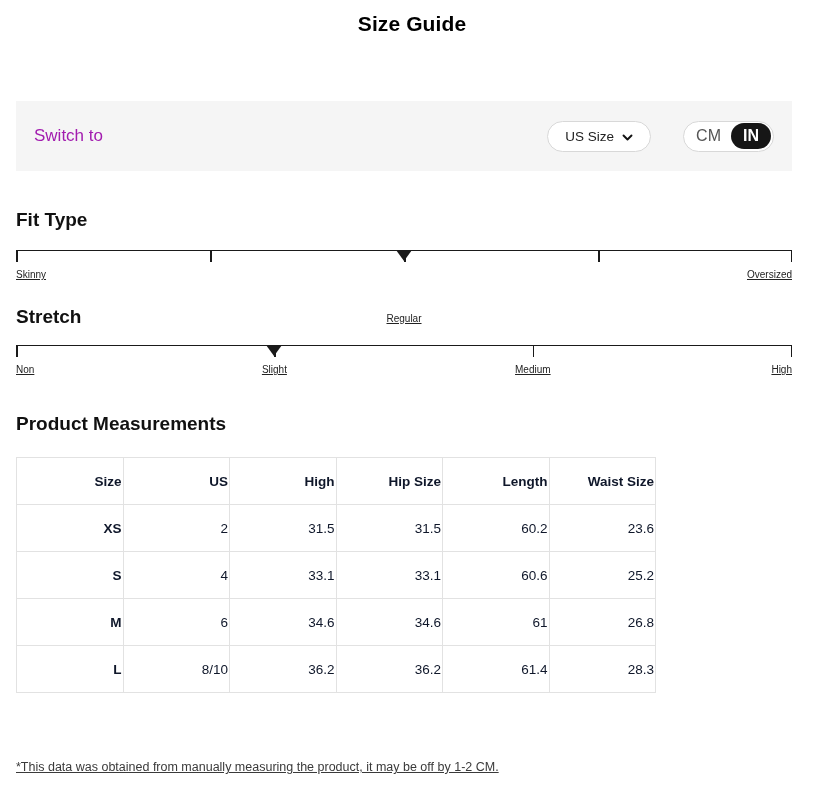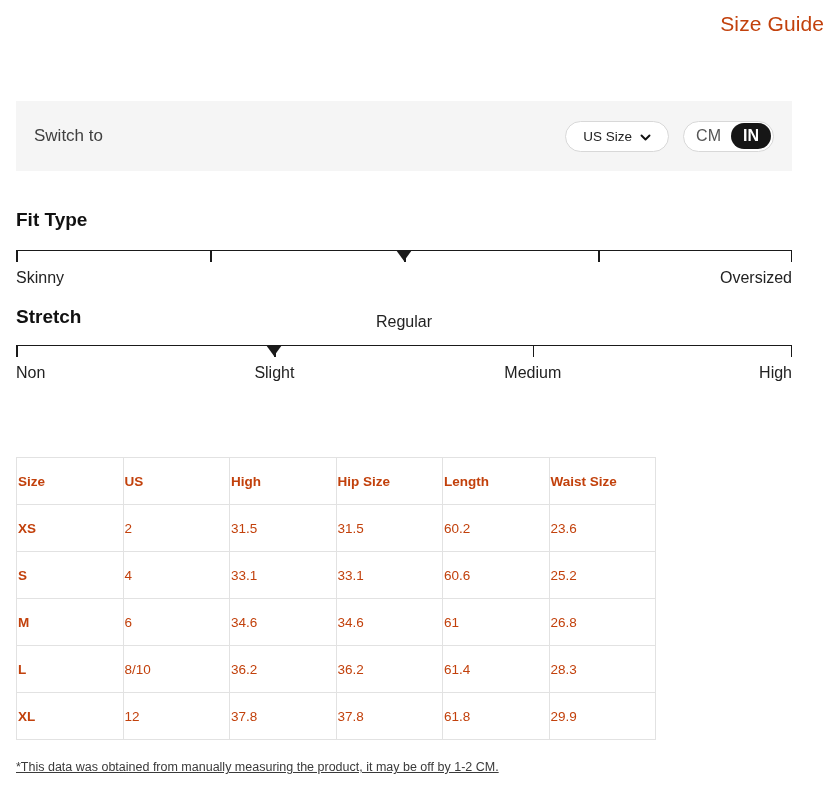--- a/index.html
+++ b/index.html
@@ -16,50 +16,50 @@
 
   .page {
     position: relative;
     width: 824px;
     height: 803px;
     background: #ffffff;
   }
 
   
   .title {
-    text-align: right;
+    text-align: center;
     font-size: 21px;
-    font-weight: normal;
-    color: #c2410c;
+    font-weight: bold;
+    color: #000000;
     padding-top: 12px;
     letter-spacing: 0.1px;
   }
 
   
   .switch-bar {
     position: absolute;
     left: 16px;
     top: 101px;
     width: 776px;
     height: 70px;
     background: #f5f5f5;
     display: flex;
     align-items: center;
     padding: 0 18px;
   }
   .switch-label {
     font-size: 17px;
-    color: #404040;
+    color: #a21caf;
     font-weight: normal;
   }
   .switch-right {
     margin-left: auto;
     display: flex;
     align-items: center;
-    gap: 14px;
+    gap: 32px;
   }
   .size-select {
     display: flex;
     align-items: center;
     justify-content: center;
     gap: 8px;
     min-width: 104px;
     height: 31px;
     padding: 0 12px;
     border: 1px solid #d8d8d8;
@@ -144,43 +144,44 @@
     border-top: 11px solid #1a1a1a;
     transform: translateX(-8px);
   }
   .scale-labels {
     position: relative;
     height: 20px;
     margin-top: 7px;
   }
   .scale-labels span {
     position: absolute;
-    font-size: 16px;
+    font-size: 10px;
     color: #222222;
     white-space: nowrap;
+    text-decoration: underline;
   }
 
   
   .table-wrap {
     position: absolute;
     left: 16px;
     top: 457px;
     width: 640px;
   }
   table {
     border-collapse: collapse;
     width: 640px;
     table-layout: fixed;
   }
   th, td {
     border: 1px solid #e2e2e2;
     height: 47px;
-    text-align: left;
+    text-align: right;
     font-size: 13.5px;
-    color: #c2410c;
+    color: #0f172a;
     font-weight: normal;
   }
   th { font-weight: bold; font-size: 13.5px; }
   td.size-col { font-weight: bold; }
 
   .footnote {
     position: absolute;
     left: 16px;
     top: 760px;
     font-size: 12.5px;
@@ -240,20 +241,21 @@
         <div class="marker" style="left: 33.3%;"></div>
       </div>
     <div class="scale-labels" id="stretch-labels">
         <span style="left: 0px;">Non</span>
         <span style="left: 33.3%; transform: translateX(-50%);">Slight</span>
         <span style="left: 66.6%; transform: translateX(-50%);">Medium</span>
         <span style="right: 0px; text-align: center;">High</span>
       </div>
   </div>
 
+  <div class="section-h" id="measure-h">Product Measurements</div>
   <div class="table-wrap">
     <table>
       <thead>
         <tr id="thead-row">
             <th>Size</th>
             <th>US</th>
             <th>High</th>
             <th>Hip Size</th>
             <th>Length</th>
             <th>Waist Size</th>
@@ -285,26 +287,18 @@
             <td>26.8</td>
           </tr>
           <tr>
             <td class="size-col">L</td>
             <td>8/10</td>
             <td>36.2</td>
             <td>36.2</td>
             <td>61.4</td>
             <td>28.3</td>
           </tr>
-          <tr>
-            <td class="size-col">XL</td>
-            <td>12</td>
-            <td>37.8</td>
-            <td>37.8</td>
-            <td>61.8</td>
-            <td>29.9</td>
-          </tr>
         </tbody>
     </table>
   </div>
 
   <div class="footnote">*This data was obtained from manually measuring the product, it may be off by 1-2 CM.</div>
 </div>
 
 </body></html>

